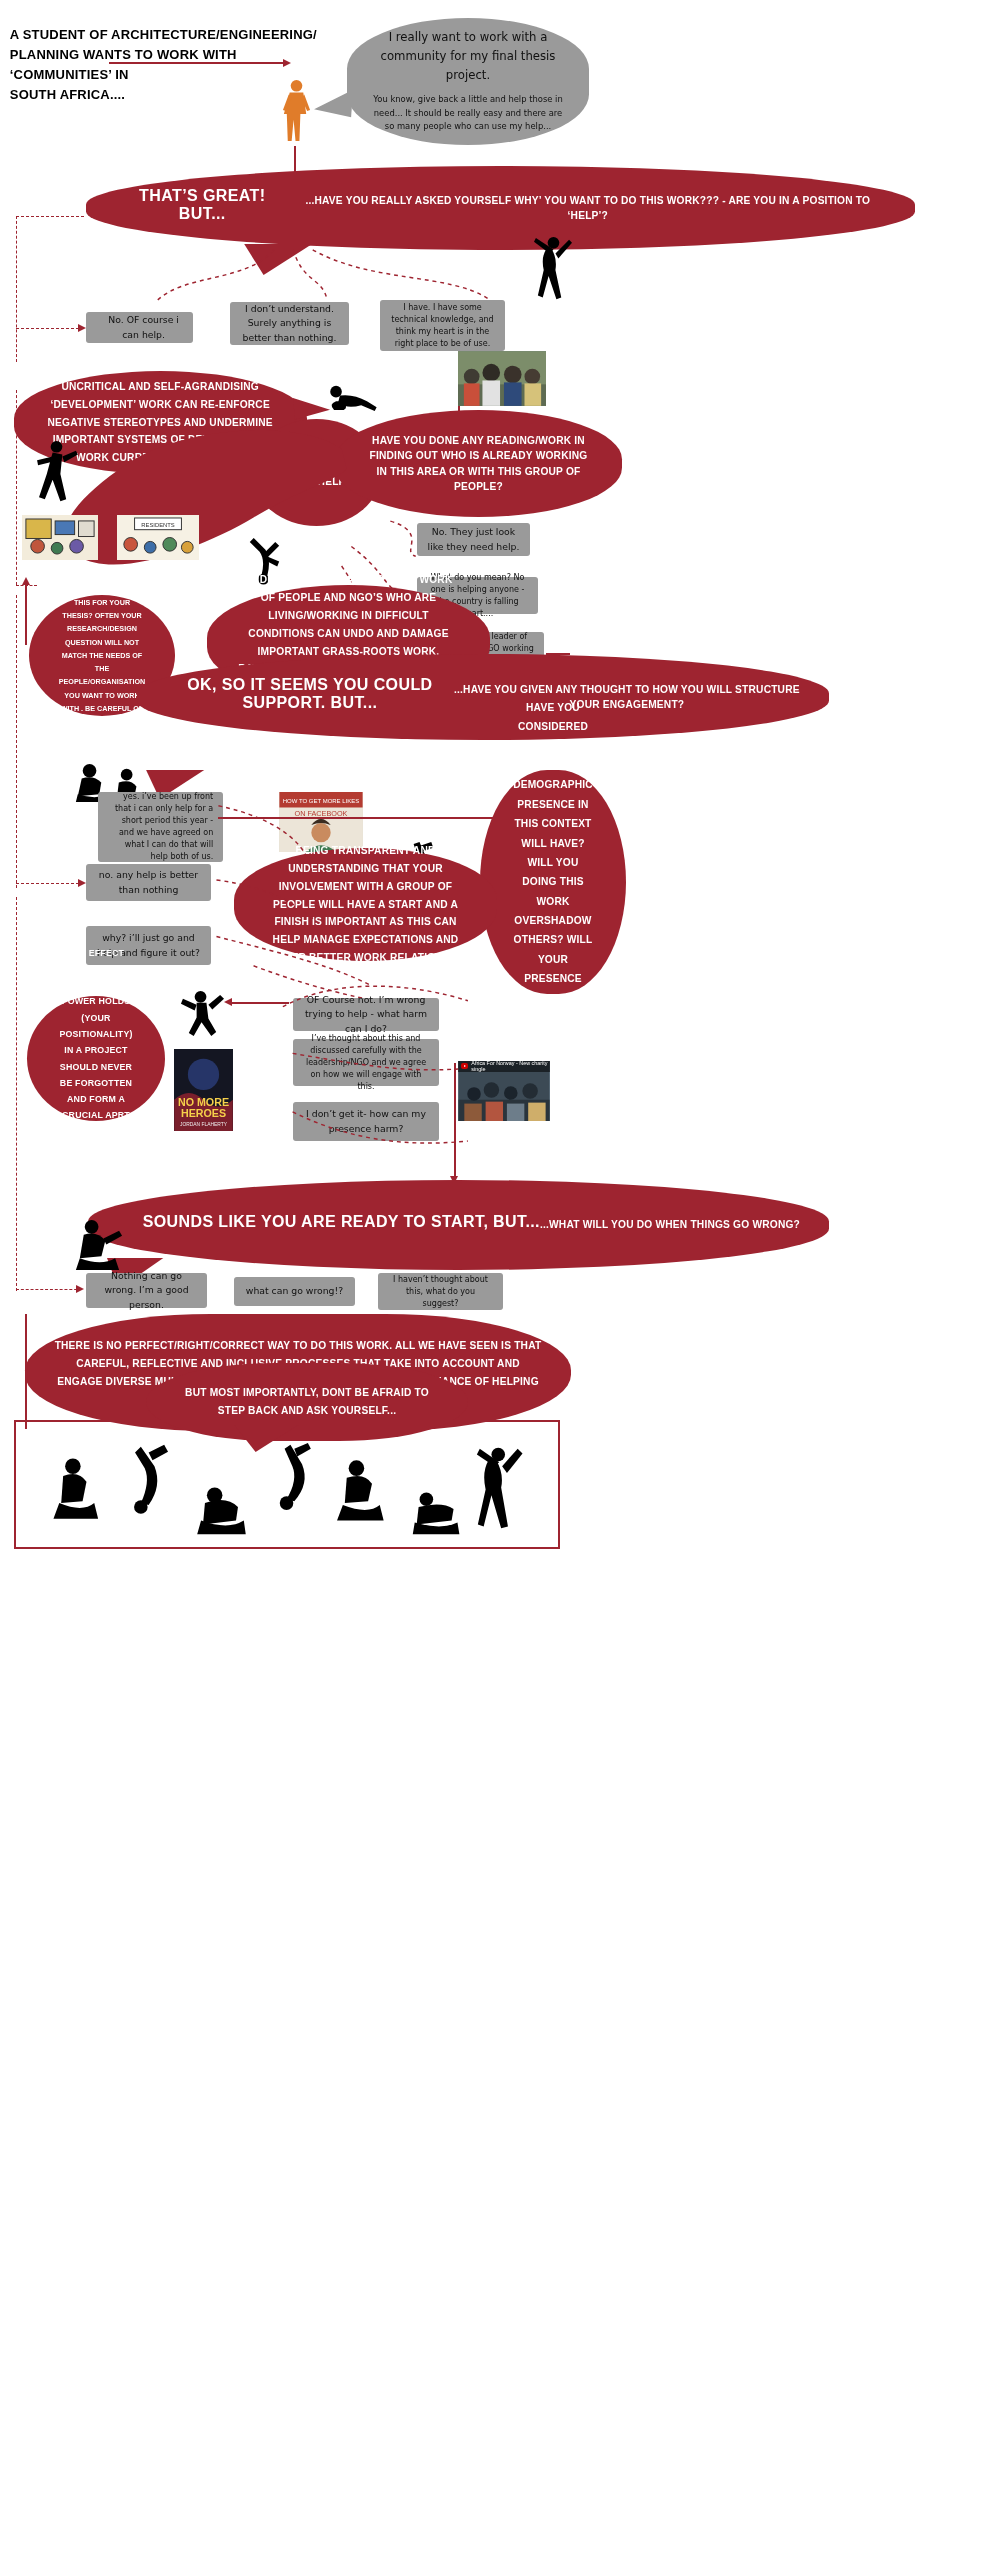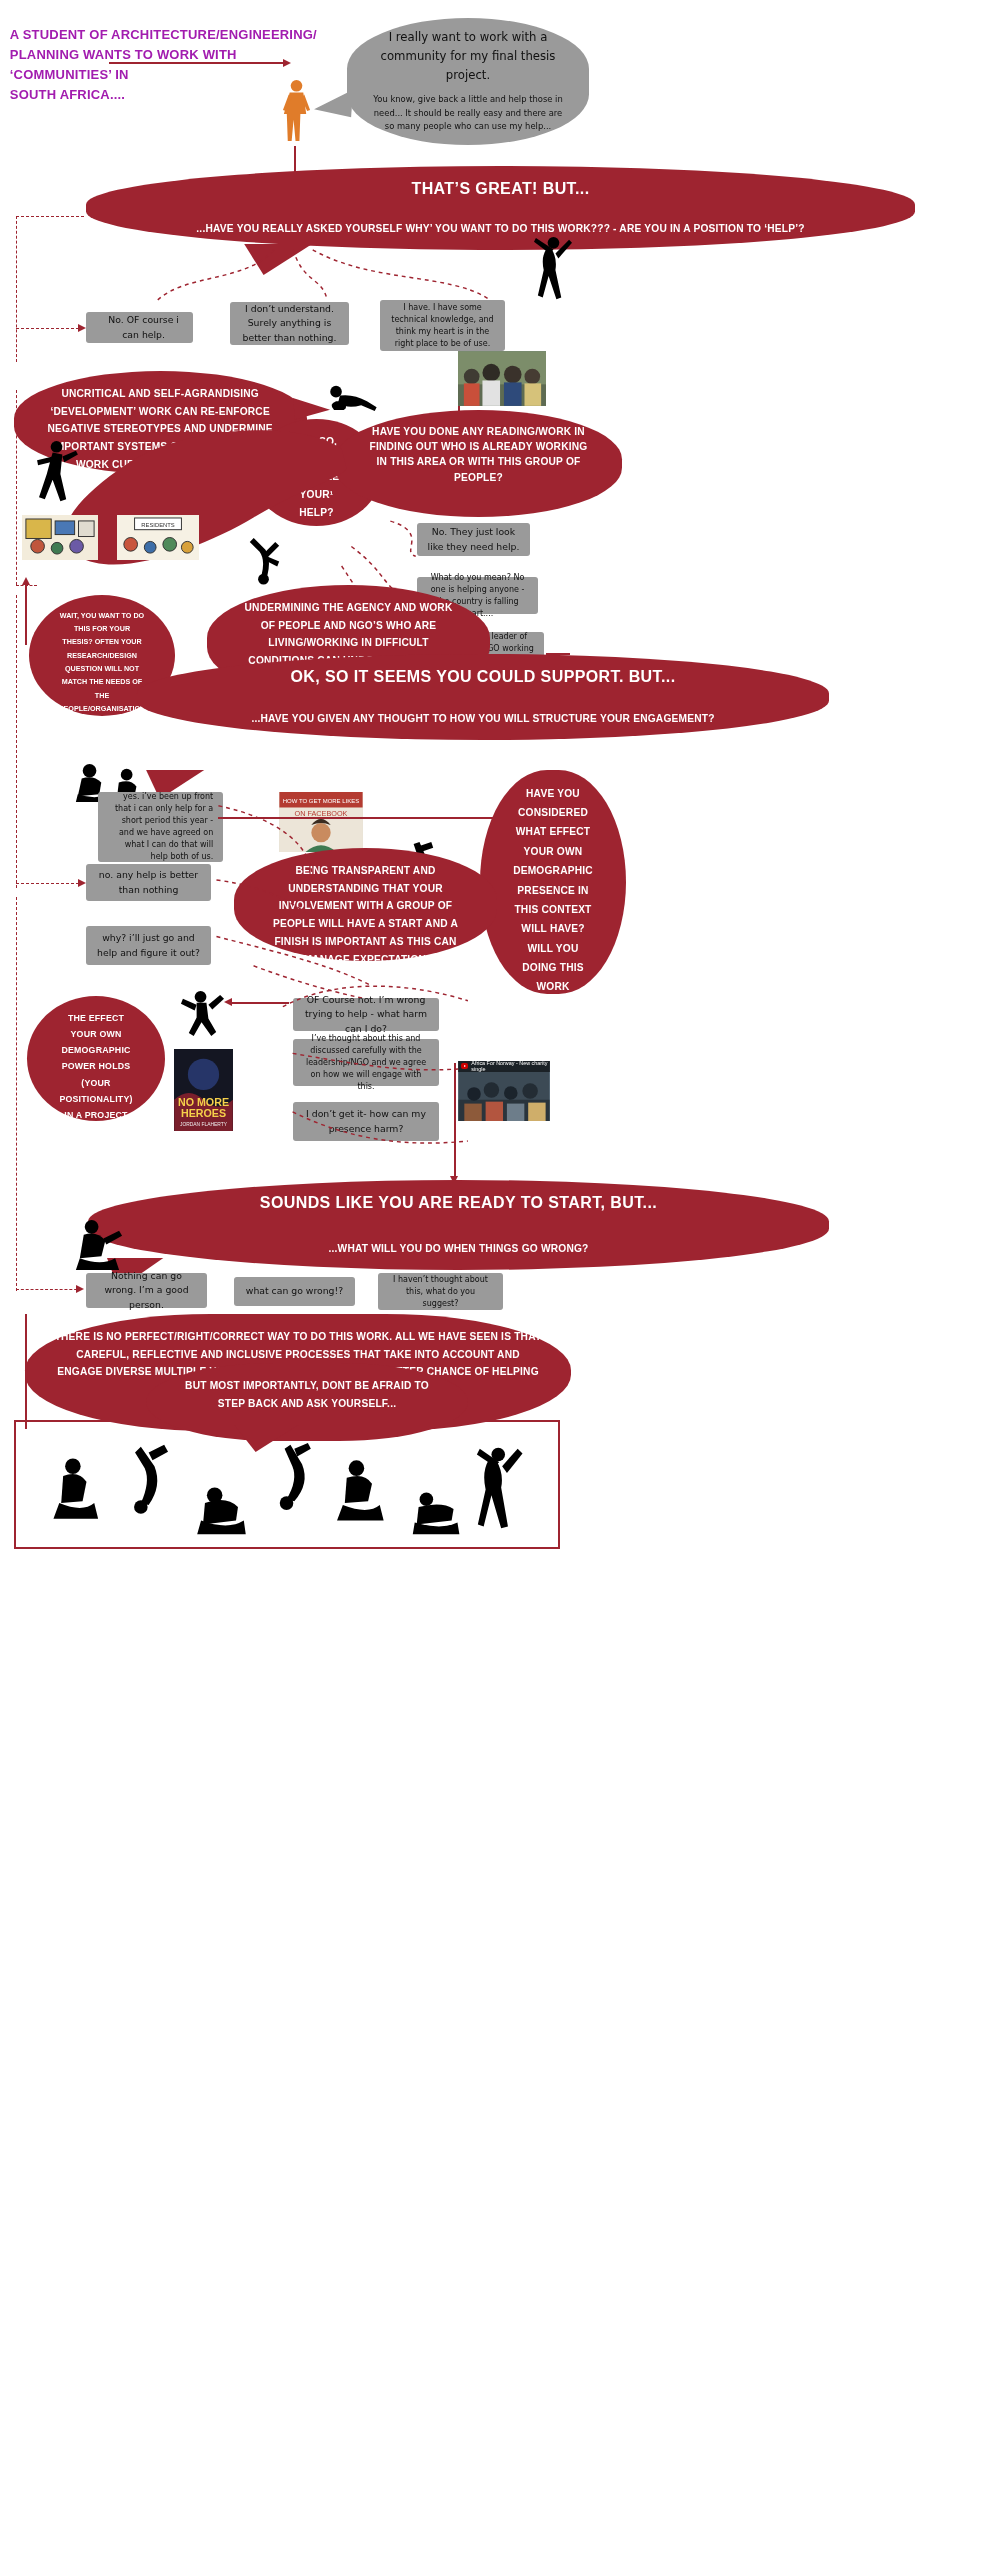--- a/index.html
+++ b/index.html
@@ -2,25 +2,25 @@
 <html><head>
 <meta charset="utf-8">
 <style>
   html,body{margin:0;padding:0;background:#ffffff;}
   body{width:998px;height:2576px;position:relative;font-family:"Liberation Sans",sans-serif;overflow:hidden;}
   .canvas{position:relative;width:998px;height:2576px;}
   .abs{position:absolute;}
 
   
   .intro{
-    font-size:13px;font-weight:bold;color:#a21caf;line-height:1.55;letter-spacing:0.2px;
+    font-size:13px;font-weight:bold;color:#000000;line-height:1.55;letter-spacing:0.2px;
   }
   .bubble-red{
     background:#9e2430;color:#fff;border-radius:50% / 46%;
-    display:flex;flex-direction:column;align-items:center;justify-content:space-between;
+    display:flex;flex-direction:row;align-items:center;justify-content:flex-end;
     text-align:center;padding:13.7px 29px;box-sizing:border-box;
   }
   .bubble-red .hl{font-size:16px;font-weight:bold;letter-spacing:0.4px;margin-bottom:5.9px;}
   .bubble-red .sub{font-size:10.2px;font-weight:bold;letter-spacing:0.2px;line-height:1.5;}
   .bubble-red .body{font-size:10.2px;font-weight:bold;line-height:1.75;letter-spacing:0.2px;}
 
   .bubble-grey{
     background:#9a9a9a;color:#111;border-radius:2.9px;
     display:flex;align-items:center;justify-content:center;text-align:center;
     font-size:9.3px;line-height:1.55;padding:7.8px 9.8px;box-sizing:border-box;

